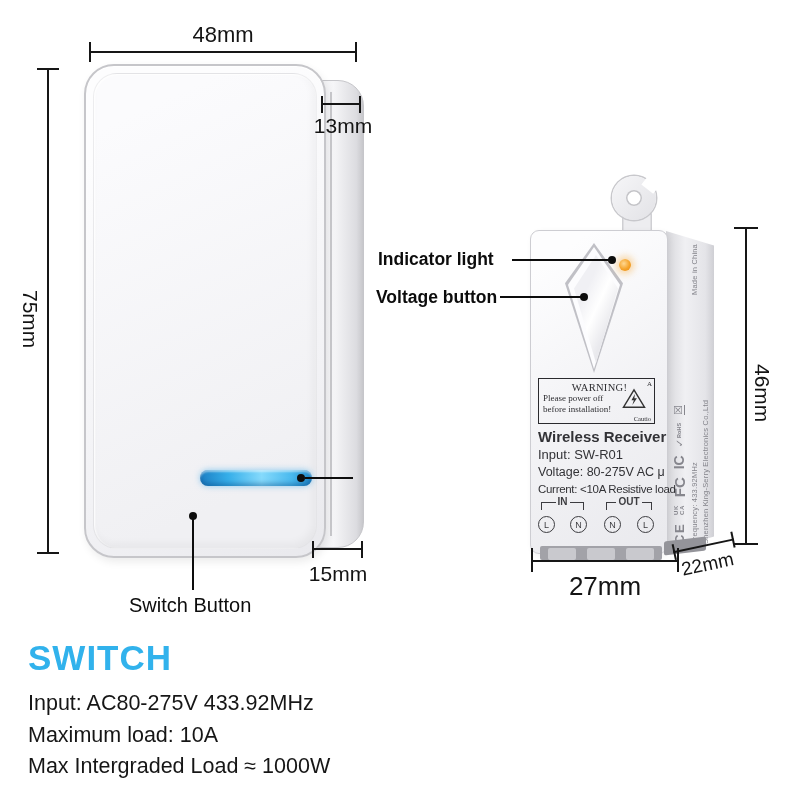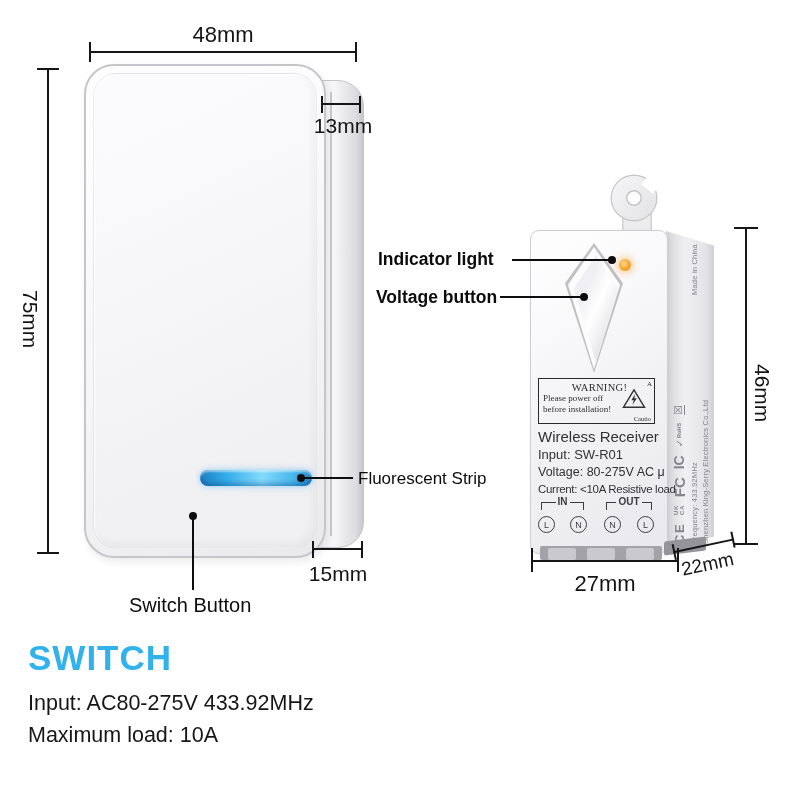--- a/index.html
+++ b/index.html
@@ -108,21 +108,20 @@
   <div class="bar" style="left:47px;top:69px;width:2px;height:484px;"></div>
   <div class="dlabel vrot" style="left:8px;top:300px;width:44px;">75mm</div>
 
   <div class="bar" style="left:312px;top:541px;width:2px;height:17px;"></div>
   <div class="bar" style="left:361px;top:541px;width:2px;height:17px;"></div>
   <div class="dline" style="left:312px;top:548px;width:50px;height:2px;"></div>
   <div class="dlabel" style="left:305px;top:562px;width:66px;">15mm</div>
 
   <div class="dot" style="left:297px;top:474px;"></div>
   <div class="leader" style="left:305px;top:477px;width:48px;height:2px;"></div>
-  <div class="leader-label" style="left:358px;top:469px;font-weight:500;font-size:17px;">Fluorescent Strip</div>
 
   <div class="dot" style="left:189px;top:512px;"></div>
   <div class="leader" style="left:192px;top:516px;width:2px;height:74px;"></div>
   <div class="leader-label" style="left:129px;top:594px;font-weight:400;font-size:20px;">Switch Button</div>
 
   <div class="rc-stem"></div>
   <div class="rc-hook">
     <div class="rc-hook-notch"></div>
     <div class="rc-hook-hole"></div>
   </div>
@@ -175,21 +174,21 @@
     <span class="warn-a">A</span>
     <span class="warn-tri">
       <svg width="24" height="21" viewBox="0 0 26 23">
         <path d="M13 2 L24.5 21 L1.5 21 Z" fill="none" stroke="#333" stroke-width="1.6"></path>
         <path d="M14 6.5 L10.2 13.5 L12.8 13.5 L11.2 18.6 L16.2 11.3 L13.4 11.3 Z" fill="#333"></path>
       </svg>
     </span>
     <span class="warn-caution">Cautio</span>
   </div>
 
-  <div class="rc-text" style="top:428px;font-size:15px;font-weight:400;">Wireless Receiver</div>
+  <div class="rc-text" style="top:428px;font-size:15px;font-weight:700;">Wireless Receiver</div>
   <div class="rc-text" style="top:447px;font-size:13px;font-weight:500;">Input: SW-R01</div>
   <div class="rc-text" style="top:465px;font-size:12.5px;">Voltage: 80-275V AC  μ</div>
   <div class="rc-text" style="top:483px;font-size:11.5px;letter-spacing:-0.3px;">Current: &lt;10A Resistive load</div>
 
   <div class="abs" style="left:538px;top:502px;width:49px;">
     <div class="bracket" style="margin:0 3px;">
       <div class="arm l"></div>
       <span class="blabel">IN</span>
       <div class="arm r"></div>
     </div>
@@ -213,33 +212,34 @@
   <div class="clampbase">
     <div class="clamptab" style="left:8px;"></div>
     <div class="clamptab" style="left:47px;"></div>
     <div class="clamptab" style="left:86px;"></div>
   </div>
   <div class="clampside"></div>
 
   <div class="bar" style="left:531px;top:548px;width:2px;height:24px;"></div>
   <div class="bar" style="left:677px;top:548px;width:2px;height:24px;"></div>
   <div class="dline" style="left:531px;top:560px;width:148px;height:2px;"></div>
-  <div class="dlabel" style="left:531px;top:571px;width:148px;font-size:22px;">27mm</div>
+  <div class="dlabel" style="left:531px;top:571px;width:148px;font-size:26px;">27mm</div>
 
   <div class="dim22wrap">
     <div class="bar" style="left:0;top:0;width:2px;height:16px;"></div>
     <div class="bar" style="left:60px;top:0;width:2px;height:16px;"></div>
     <div class="dline" style="left:0;top:7px;width:62px;height:2px;"></div>
     <div class="dlabel" style="left:-2px;top:16px;width:66px;font-size:19px;">22mm</div>
   </div>
 
   <div class="bar" style="left:734px;top:227px;width:24px;height:2px;"></div>
   <div class="bar" style="left:734px;top:543px;width:24px;height:2px;"></div>
   <div class="bar" style="left:745px;top:228px;width:2px;height:316px;"></div>
   <div class="dlabel vrot" style="left:740px;top:374px;width:44px;">46mm</div>
 
   <div class="heading" style="left: 28px; top: 638px; color: rgb(49, 178, 236);" id="sw-heading">SWITCH</div>
   <div class="specs">
     <div>Input: AC80-275V 433.92MHz</div>
     <div>Maximum load: 10A</div>
+    <div>Max Intergraded Load ≈ 1000W</div>
   </div>
 
 </div>
 
 </body></html>

